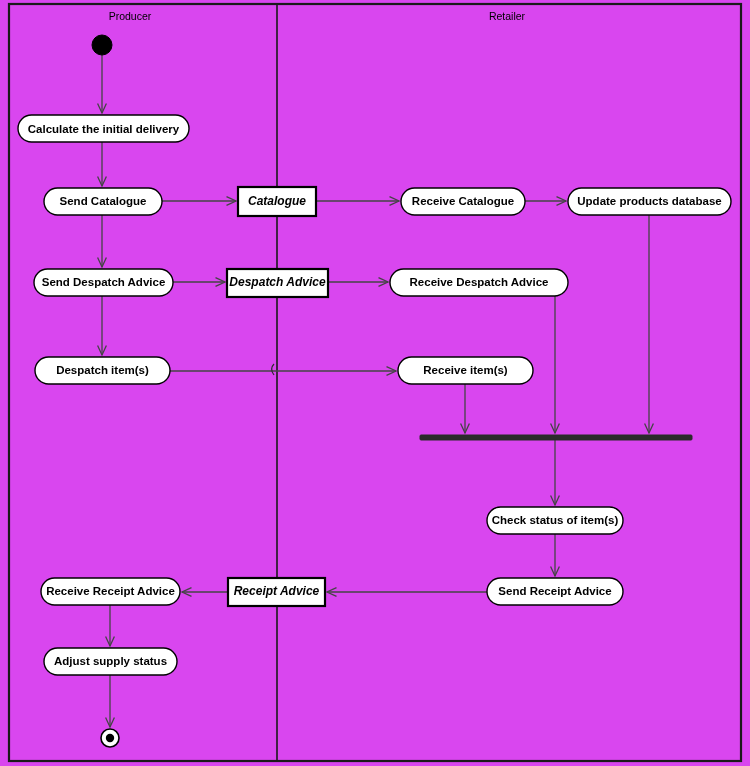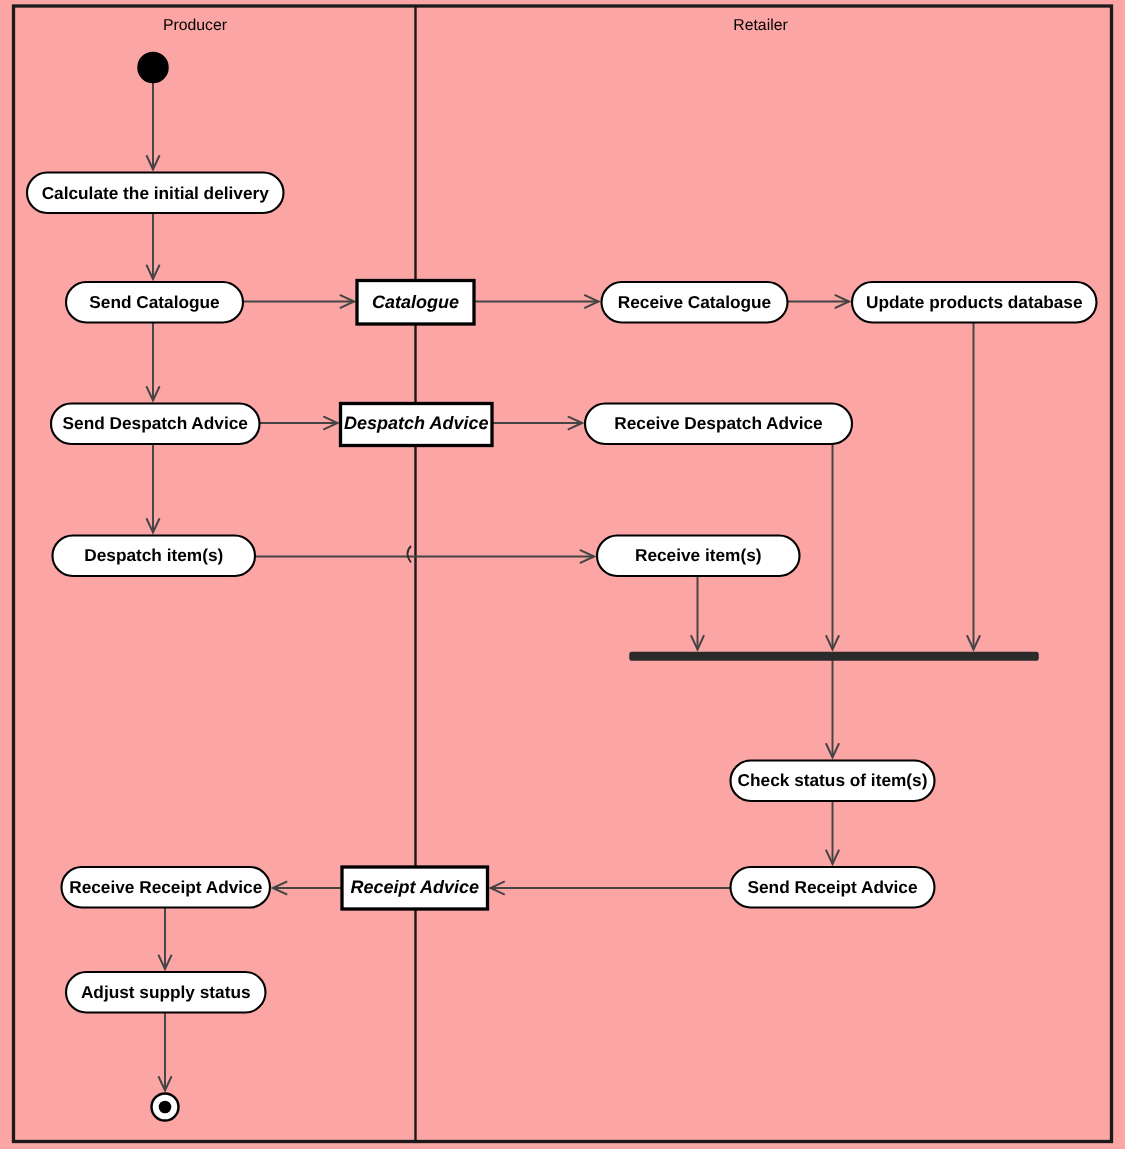--- a/index.html
+++ b/index.html
@@ -7,21 +7,21 @@
     padding: 0;
     background: #ffffff;
   }
   body {
     font-family: "Liberation Sans", sans-serif;
   }
   #diagram-root {
     position: relative;
     width: 750px;
     height: 766px;
-    background: #fca5a5;
+    background: #d946ef;
     overflow: hidden;
   }
   svg#uml-canvas {
     display: block;
     width: 750px;
     height: 766px;
   }
   .node-label {
     font-family: "Liberation Sans", sans-serif;
     font-size: 11.5px;

